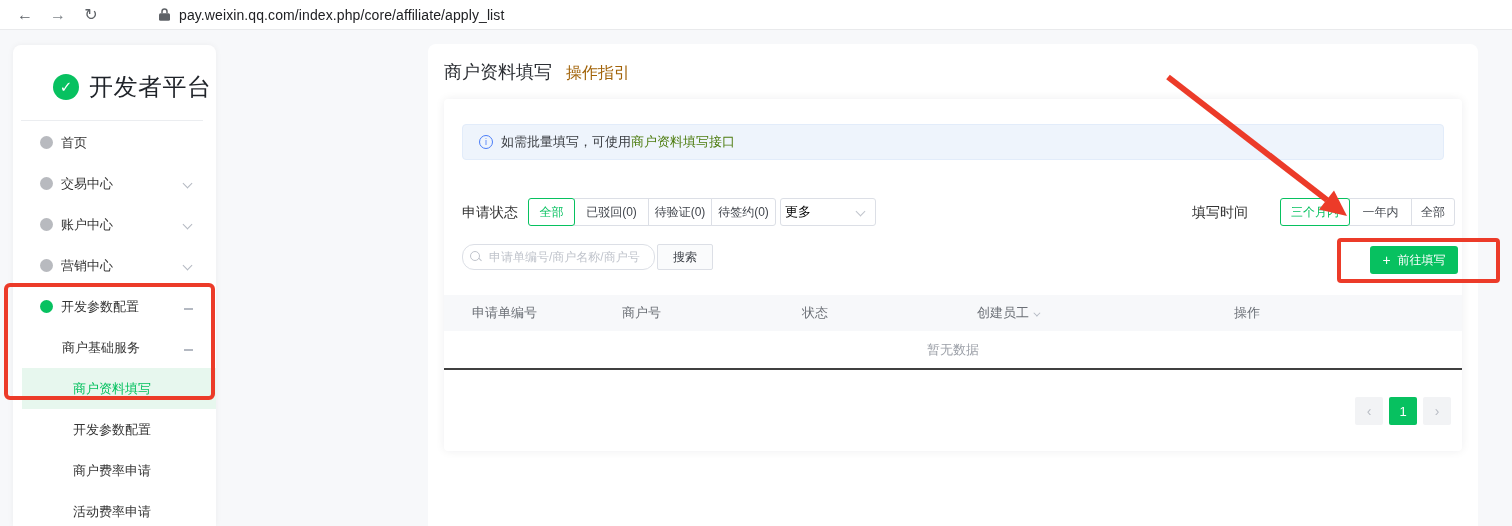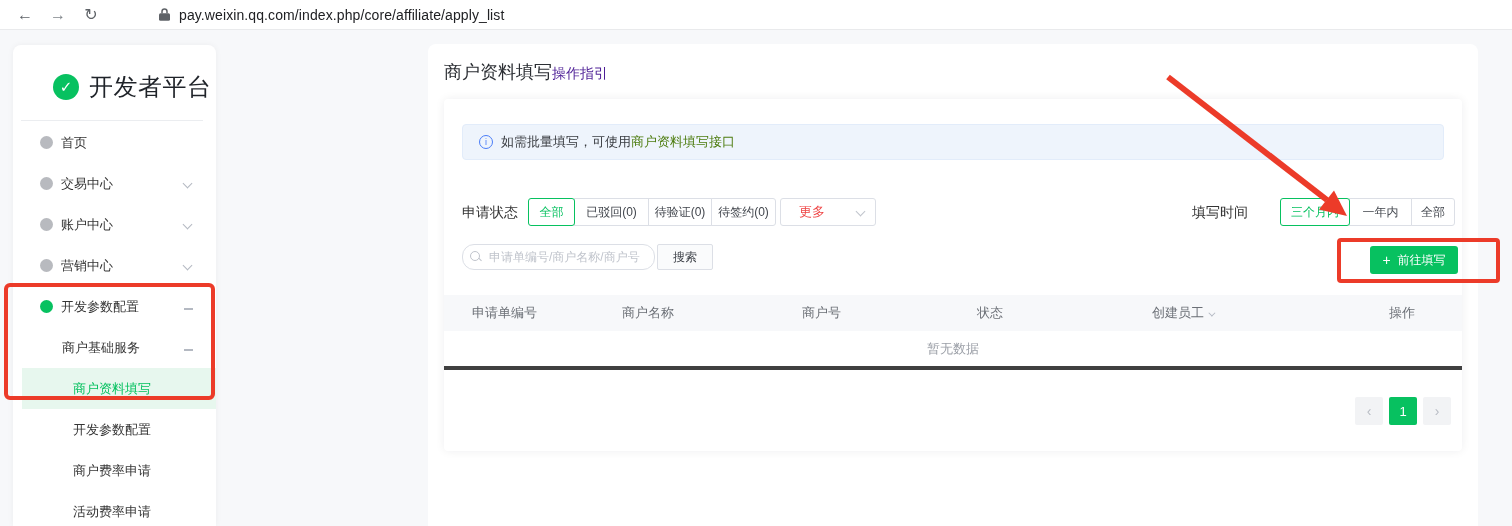--- a/index.html
+++ b/index.html
@@ -32,41 +32,41 @@
   .dash { position:absolute; right:23px; top:22px; width:9px; height:2px; background:#b4b9c2; }
   .m-item.sub { padding-left:49px; }
   .m-item.subsub { padding-left:60px; }
   .m-item.selected { margin-left:9px; padding-left:51px; background:#e7f7ee; color:#07c160; }
 
   
   .main-card { position:absolute; left:428px; top:44px; width:1050px; bottom:0; background:#fff;
                border-radius:8px 8px 0 0; }
   .page-head { padding:16px 0 0 16px; display:flex; align-items:baseline; }
   .page-title { font-size:18px; color:#2b2e33; font-weight:400; }
-  .guide-link { font-size:14px; color:#4c1d95; cursor:pointer; }
+  .guide-link { font-size:16px; color:#a16207; margin-left:14px; cursor:pointer; }
 
   .panel { position:absolute; left:16px; top:55px; width:1018px; height:352px; background:#fff;
            border-radius:4px; box-shadow:0 0 10px rgba(31,35,41,.07); }
 
   .banner { position:absolute; left:18px; right:18px; top:25px; height:36px; background:#eef4fc;
             border:1px solid #e2ecfa; border-radius:4px; display:flex; align-items:center; padding-left:16px; }
   .info-ico { width:14px; height:14px; border:1px solid #4a7df8; border-radius:50%; color:#4a7df8;
               font-size:9px; display:flex; align-items:center; justify-content:center; flex:0 0 auto; }
   .banner-text { font-size:13px; color:#383b40; margin-left:8px; }
   .banner-link { font-size:13px; color:#4d7c0f; cursor:pointer; }
 
   .flabel { position:absolute; font-size:14px; color:#353535; line-height:28px; height:28px; }
   .seg-group { position:absolute; display:flex; height:28px; }
   .seg { height:28px; line-height:26px; text-align:center; font-size:12px; color:#41454c;
          border:1px solid #dcdfe6; background:#fff; margin-left:-1px; cursor:pointer; white-space:nowrap; }
   .seg:first-child { margin-left:0; border-radius:3px 0 0 3px; }
   .seg:last-child { border-radius:0 3px 3px 0; }
   .seg.on { border:1px solid #07c160; color:#07c160; z-index:2; border-radius:3px; }
   .more-box { position:absolute; width:96px; height:28px; border:1px solid #dcdfe6; border-radius:3px;
-              background:#fff; font-size:13px; color:#ef4444; line-height:26px; padding-left:18px; cursor:pointer; }
+              background:#fff; font-size:13px; color:#000000; line-height:26px; padding-left:4px; cursor:pointer; }
   .more-chev { position:absolute; right:11px; top:9px; width:7px; height:7px;
                border-right:1.5px solid #c0c4cc; border-bottom:1.5px solid #c0c4cc; transform:rotate(45deg); }
 
   .search-wrap { position:absolute; left:18px; top:145px; display:flex; }
   .search-input { width:193px; height:26px; border:1px solid #dcdfe6; border-radius:12px; outline:none;
                   font-size:12px; color:#333; padding:0 6px 0 26px; font-family:inherit; }
   .search-input::placeholder { color:#c0c4cc; }
   .mag { position:absolute; left:8px; top:7px; width:12px; height:12px; pointer-events:none; }
   .mag::before { content:""; position:absolute; width:8px; height:8px; border:1.3px solid #c0c4cc; border-radius:50%; }
   .mag::after { content:""; position:absolute; left:8px; top:8px; width:4px; height:1.3px; background:#c0c4cc; transform:rotate(45deg); }
@@ -77,21 +77,21 @@
                 color:#fff; border:none; border-radius:3px; font-size:12px; cursor:pointer;
                 display:flex; align-items:center; justify-content:center; font-family:inherit; }
   .create-btn .plus { font-size:14px; margin-right:7px; font-weight:400; }
 
   .thead { position:absolute; left:0; right:0; top:196px; height:36px; background:#f7f8fa;
            display:grid; grid-template-columns:150px 180px 175px 175px 190px 1fr; align-items:center;
            padding-left:28px; font-size:13px; color:#6b6f76; }
   .thead .op { justify-self:center; }
   .th-chev { display:inline-block; width:5px; height:5px; border-right:1.2px solid #b4b9c2;
              border-bottom:1.2px solid #b4b9c2; transform:rotate(45deg) translateY(-2px); margin-left:4px; }
-  .empty-row { position:absolute; left:0; right:0; top:232px; height:39px; border-bottom:4px solid #404040;
+  .empty-row { position:absolute; left:0; right:0; top:232px; height:39px; border-bottom:2px solid #404040;
                display:flex; align-items:center; justify-content:center; font-size:13px; color:#9a9ea6; }
 
   .pager { position:absolute; right:11px; top:298px; display:flex; gap:6px; }
   .pg { width:28px; height:28px; border-radius:2px; display:flex; align-items:center; justify-content:center;
         font-size:13px; cursor:pointer; }
   .pg.ctrl { background:#f2f3f5; color:#b8bcc4; font-size:14px; }
   .pg.cur { background:#07c160; color:#fff; }
 
   
   .anno-box { position:absolute; border:4px solid #ec3b29; border-radius:6px; pointer-events:none; z-index:50; }
@@ -206,21 +206,20 @@
         <button class="search-btn">搜索</button>
       </div>
 
       <button class="create-btn">
         <span class="plus">+</span>
         <span>前往填写</span>
       </button>
 
       <div class="thead">
         <span>申请单编号</span>
-        <span>商户名称</span>
         <span>商户号</span>
         <span>状态</span>
         <span><span>创建员工</span><span class="th-chev"></span></span>
         <span class="op">操作</span>
       </div>
       <div class="empty-row">暂无数据</div>
 
       <div class="pager">
         <span class="pg ctrl">‹</span>
         <span class="pg cur">1</span>

